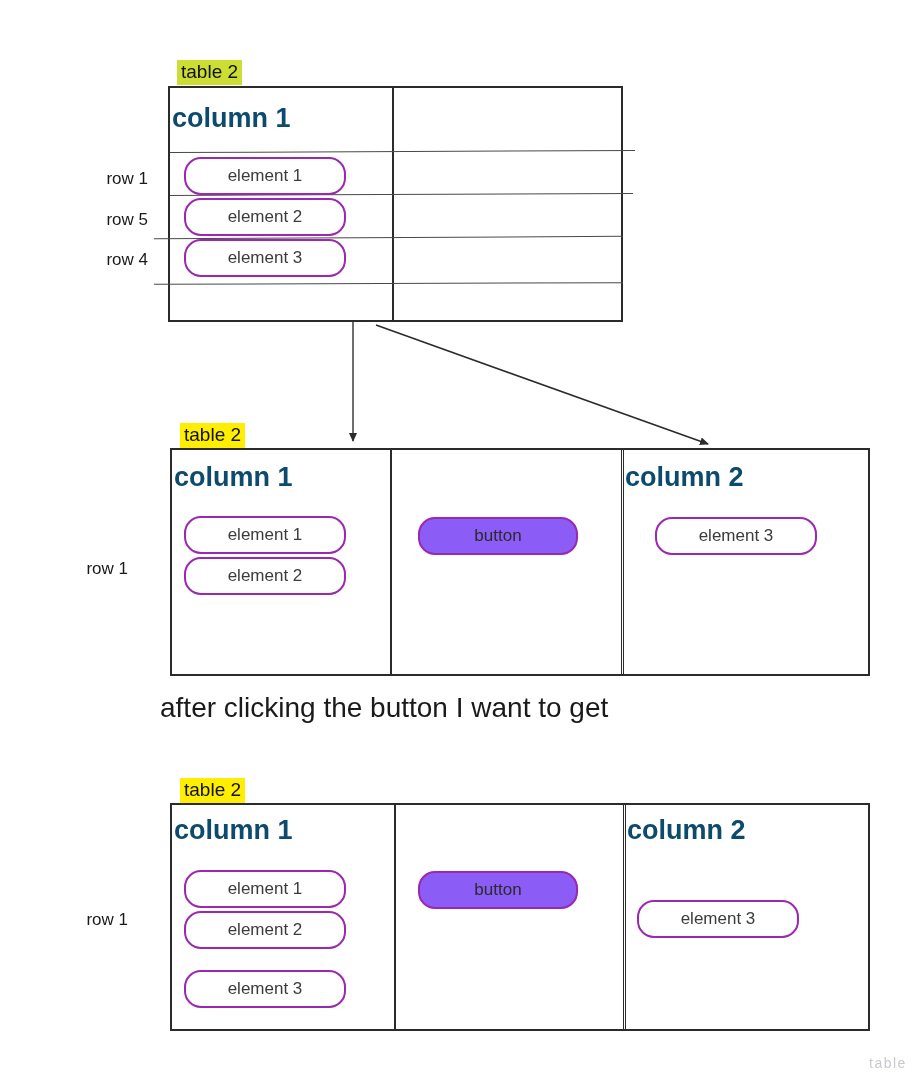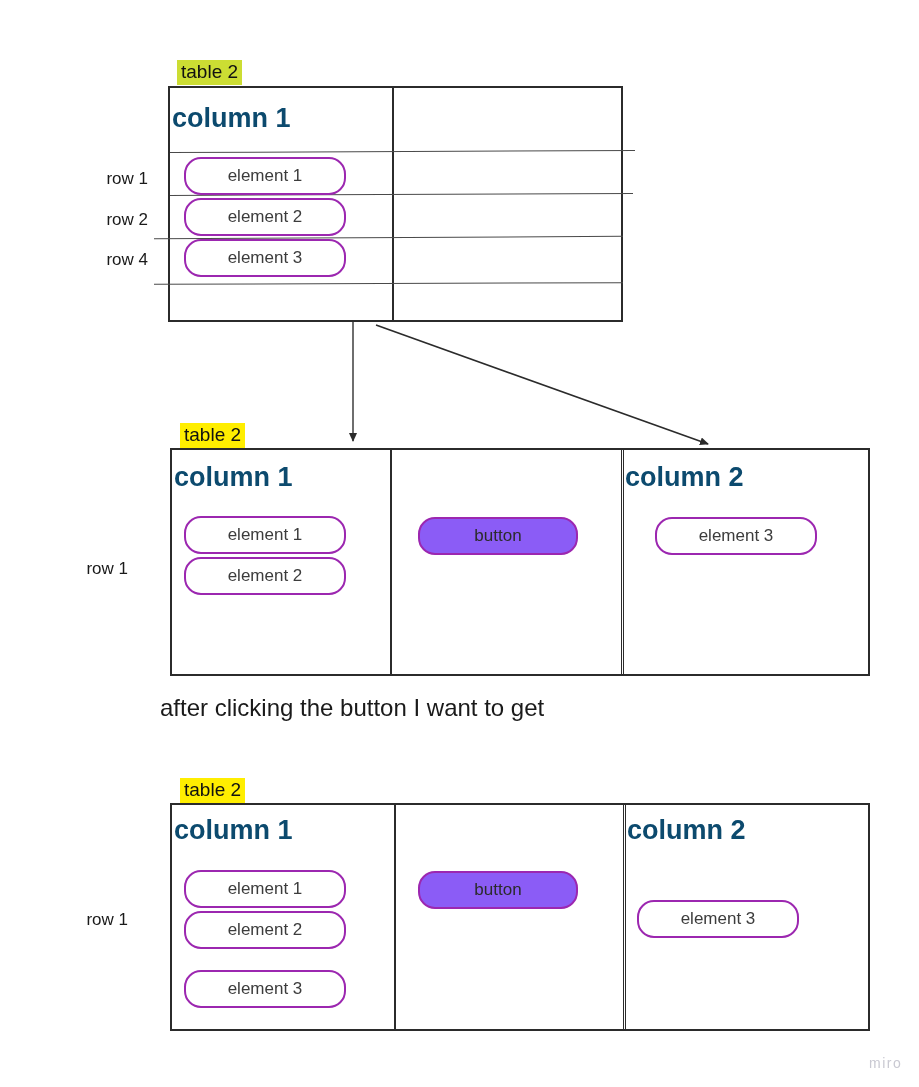--- a/index.html
+++ b/index.html
@@ -106,21 +106,21 @@
     font-size: 31px;
     line-height: 34px;
     letter-spacing: 1px;
     color: #4046b8;
     white-space: nowrap;
   }
 
   
   .caption {
     position: absolute;
-    font-size: 24px;
+    font-size: 28px;
     line-height: 32px;
     color: #1a1a1a;
     white-space: nowrap;
   }
 
   
   .watermark {
     position: absolute;
     font-size: 14px;
     letter-spacing: 1.5px;
@@ -148,21 +148,21 @@
   </div>
 
   <div class="hsep" style="left:170px; top:151px; width:465px; transform:rotate(-0.25deg);"></div>
   <div class="hsep" style="left:170px; top:194px; width:463px; transform:rotate(-0.22deg);"></div>
   <div class="hsep" style="left:154px; top:237px; width:469px; transform:rotate(-0.28deg);"></div>
   <div class="hsep" style="left:154px; top:283px; width:469px; transform:rotate(-0.20deg);"></div>
 
   <div class="col-head" style="left:172px; top:103px;">column 1</div>
 
   <div class="row-label" style="left:0px; top:167px; width:148px;">row 1</div>
-  <div class="row-label" style="left:0px; top:208px; width:148px;">row 2</div>
+  <div class="row-label" style="left:0px; top:208px; width:148px;">row 5</div>
   <div class="row-label" style="left:0px; top:248px; width:148px;">row 4</div>
 
   <div class="pill" style="left:184px; top:157px; width:162px; height:38px;">element 1</div>
   <div class="pill" style="left:184px; top:198px; width:162px; height:38px;">element 2</div>
   <div class="pill" style="left:184px; top:239px; width:162px; height:38px;">element 3</div>
 
 
   <div class="tbl-label hl-yellow" style="left:180px; top:423px;">table 2</div>
 
   <div class="tbl" id="table2" style="left:170px; top:448px; width:700px; height:228px;">
@@ -197,21 +197,21 @@
   <div class="row-label" style="left:0px; top:908px; width:128px;">row 1</div>
 
   <div class="pill" style="left:184px; top:870px; width:162px; height:38px;">element 1</div>
   <div class="pill" style="left:184px; top:911px; width:162px; height:38px;">element 2</div>
   <div class="pill" style="left:184px; top:970px; width:162px; height:38px;">element 3</div>
 
   <div class="pill btn" style="left:418px; top:871px; width:160px; height:38px;">button</div>
 
   <div class="pill" style="left:637px; top:900px; width:162px; height:38px;">element 3</div>
 
-  <div class="watermark" style="left:869px; top:1055px;">miro</div>
+  <div class="watermark" style="left:869px; top:1055px;">table</div>
 
   <svg class="overlay" viewBox="0 0 919 1087">
     <defs>
       <marker id="ah" markerWidth="10" markerHeight="10" refX="8" refY="4" orient="auto" markerUnits="userSpaceOnUse">
         <path d="M0,0 L9,4 L0,8 z" fill="#2b2b2b"></path>
       </marker>
     </defs>
     <line x1="353" y1="322" x2="353" y2="441" stroke="#4a4a4a" stroke-width="1.6" marker-end="url(#ah)"></line>
     <line x1="376" y1="325" x2="708" y2="444" stroke="#2b2b2b" stroke-width="1.6" marker-end="url(#ah)"></line>
   </svg>

